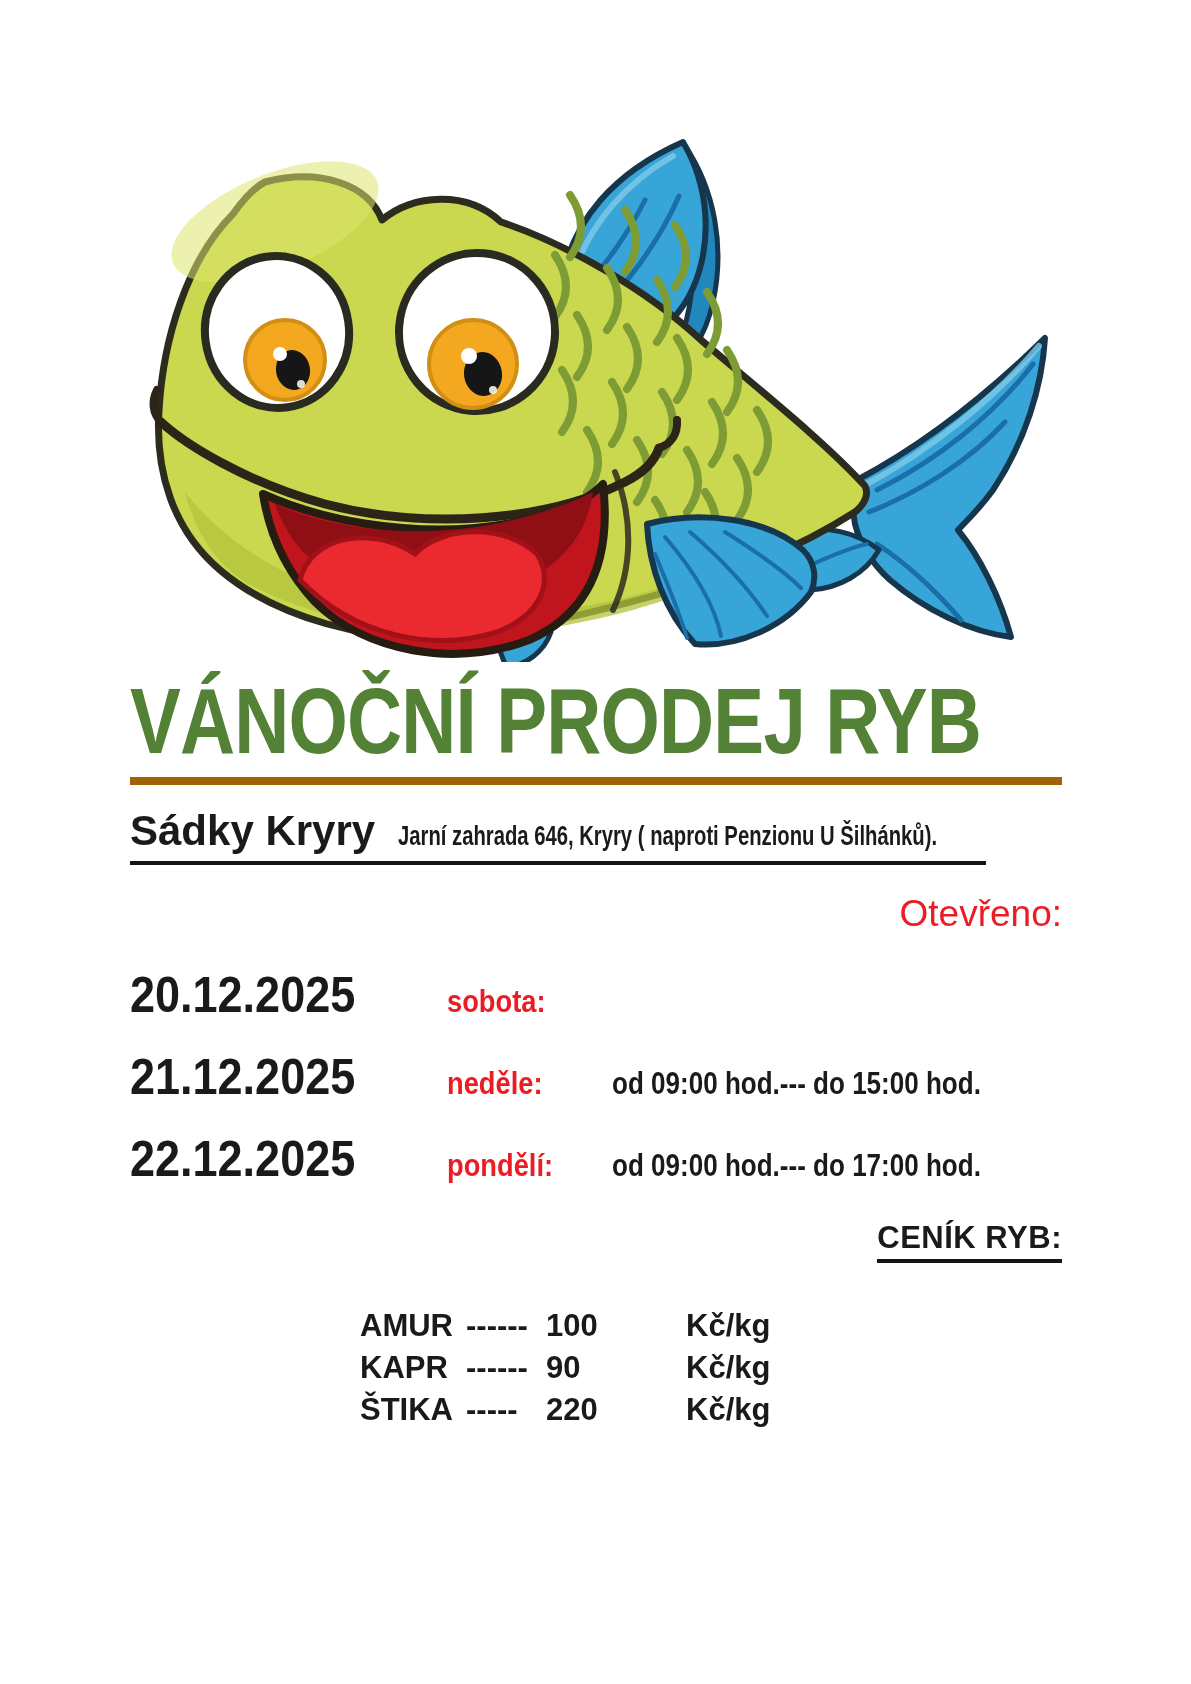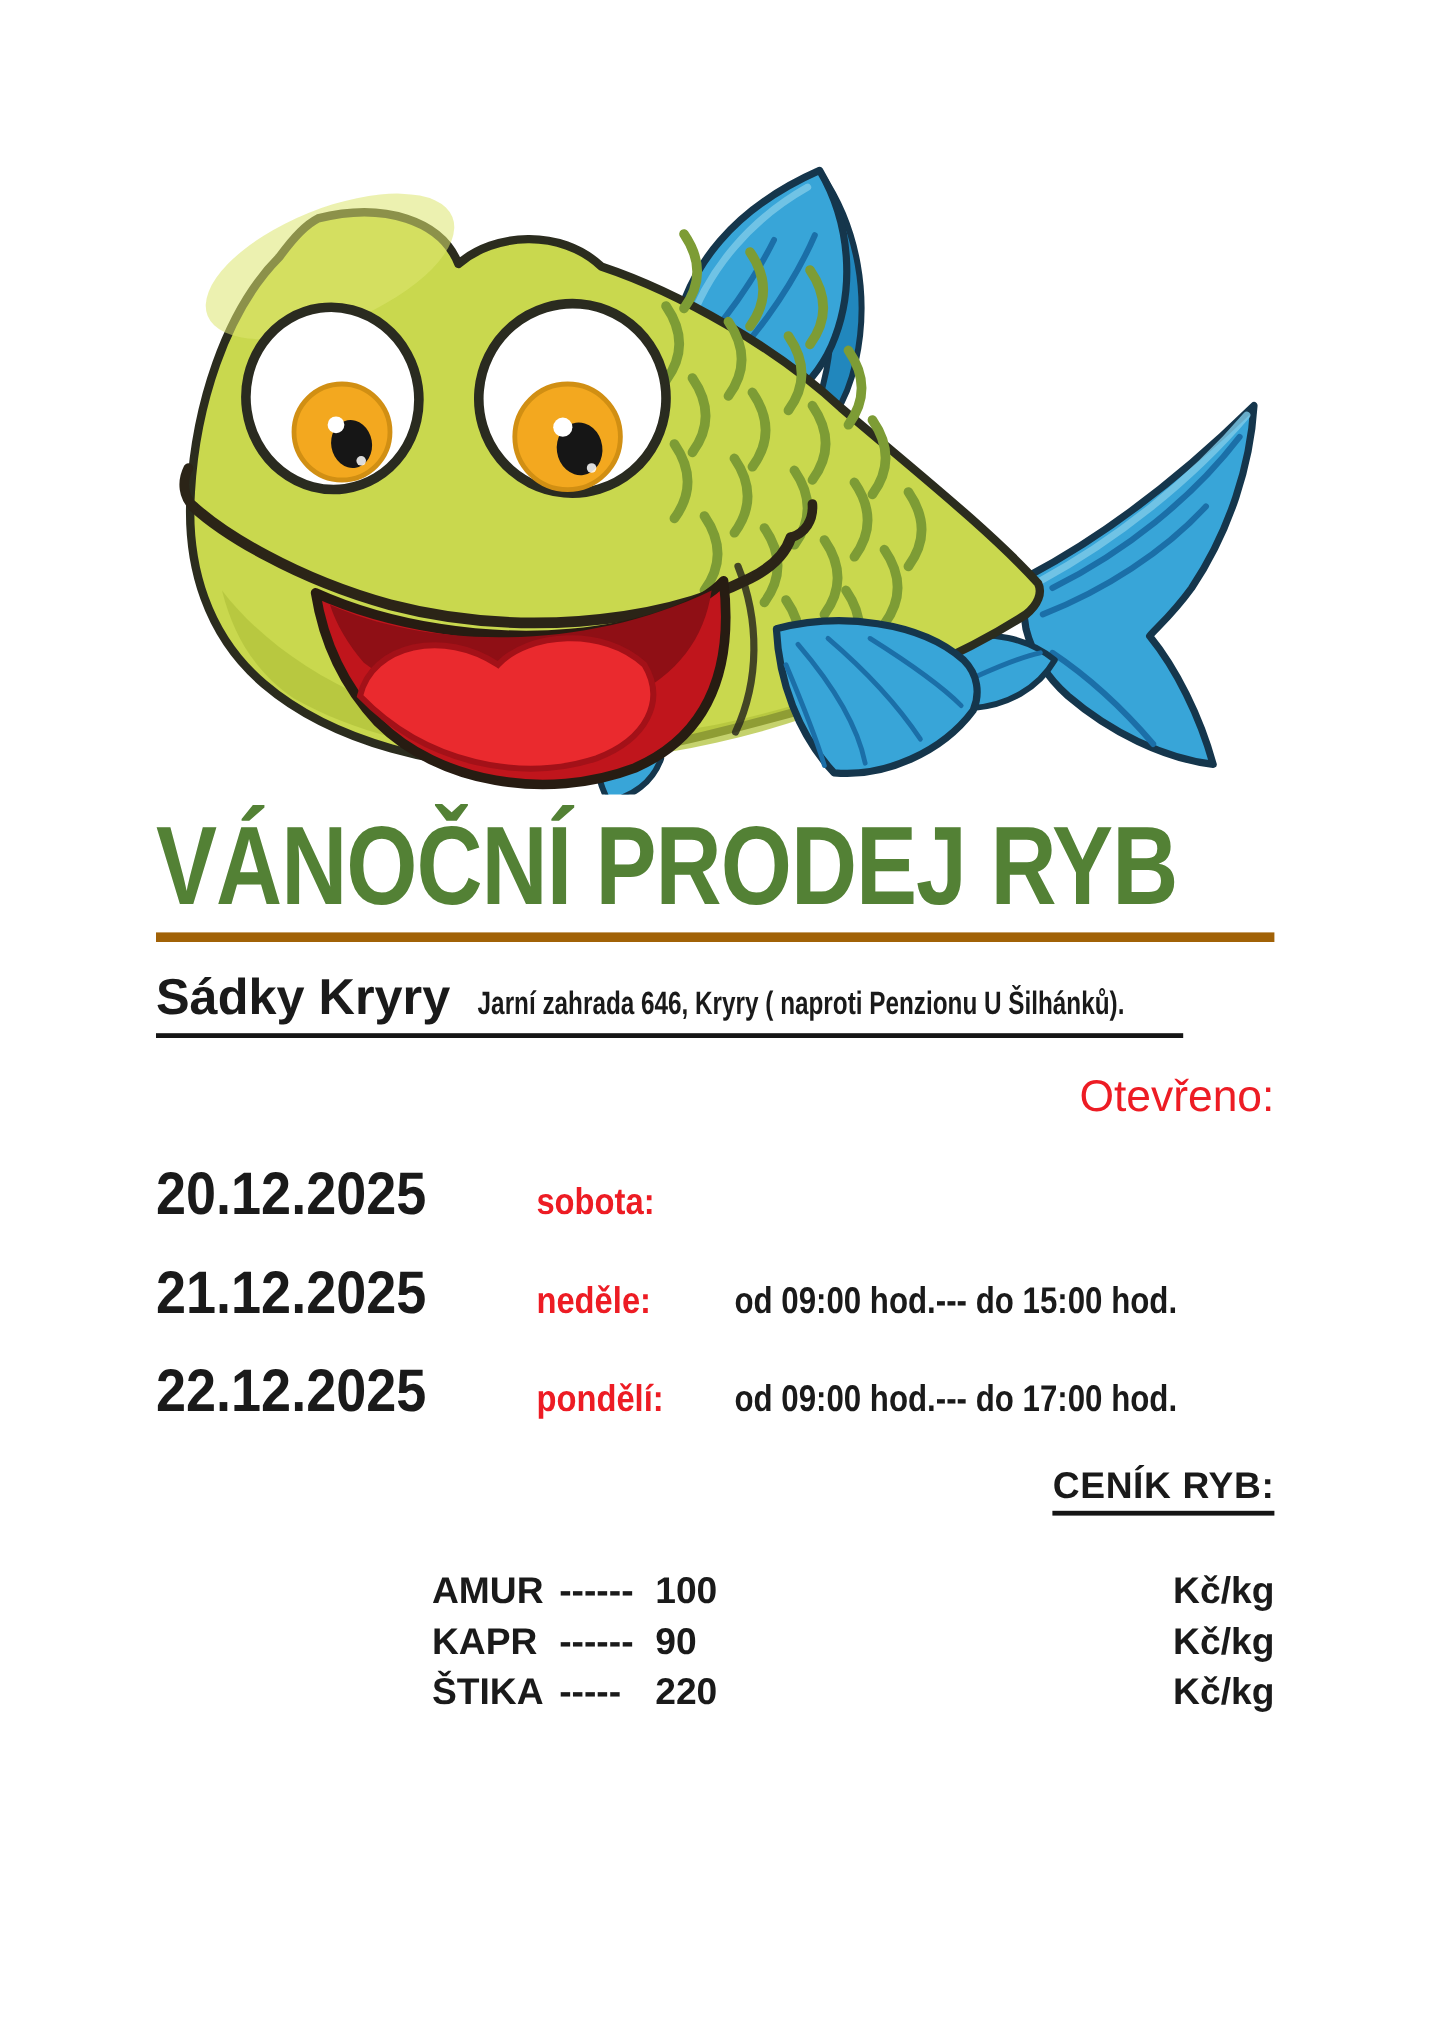--- a/index.html
+++ b/index.html
@@ -95,21 +95,21 @@
     letter-spacing:0.5px;
   }
   .prices{margin:42px 0 0 230px;}
   .prow{
     display:grid;
     grid-template-columns:106px 80px 126px auto;
     font-size:31px;font-weight:bold;line-height:42px;
     white-space:nowrap;
   }
   .p-price{text-align:left;}
-  .p-unit{padding-left:14px;text-align:right;}
+  .p-unit{padding-left:14px;}
 </style>
 </head>
 <body>
 
 <div class="page">
 
   <div class="fish-wrap">
     <svg width="935" height="570" viewBox="0 0 935 570" xmlns="http://www.w3.org/2000/svg">
 
       <g>

